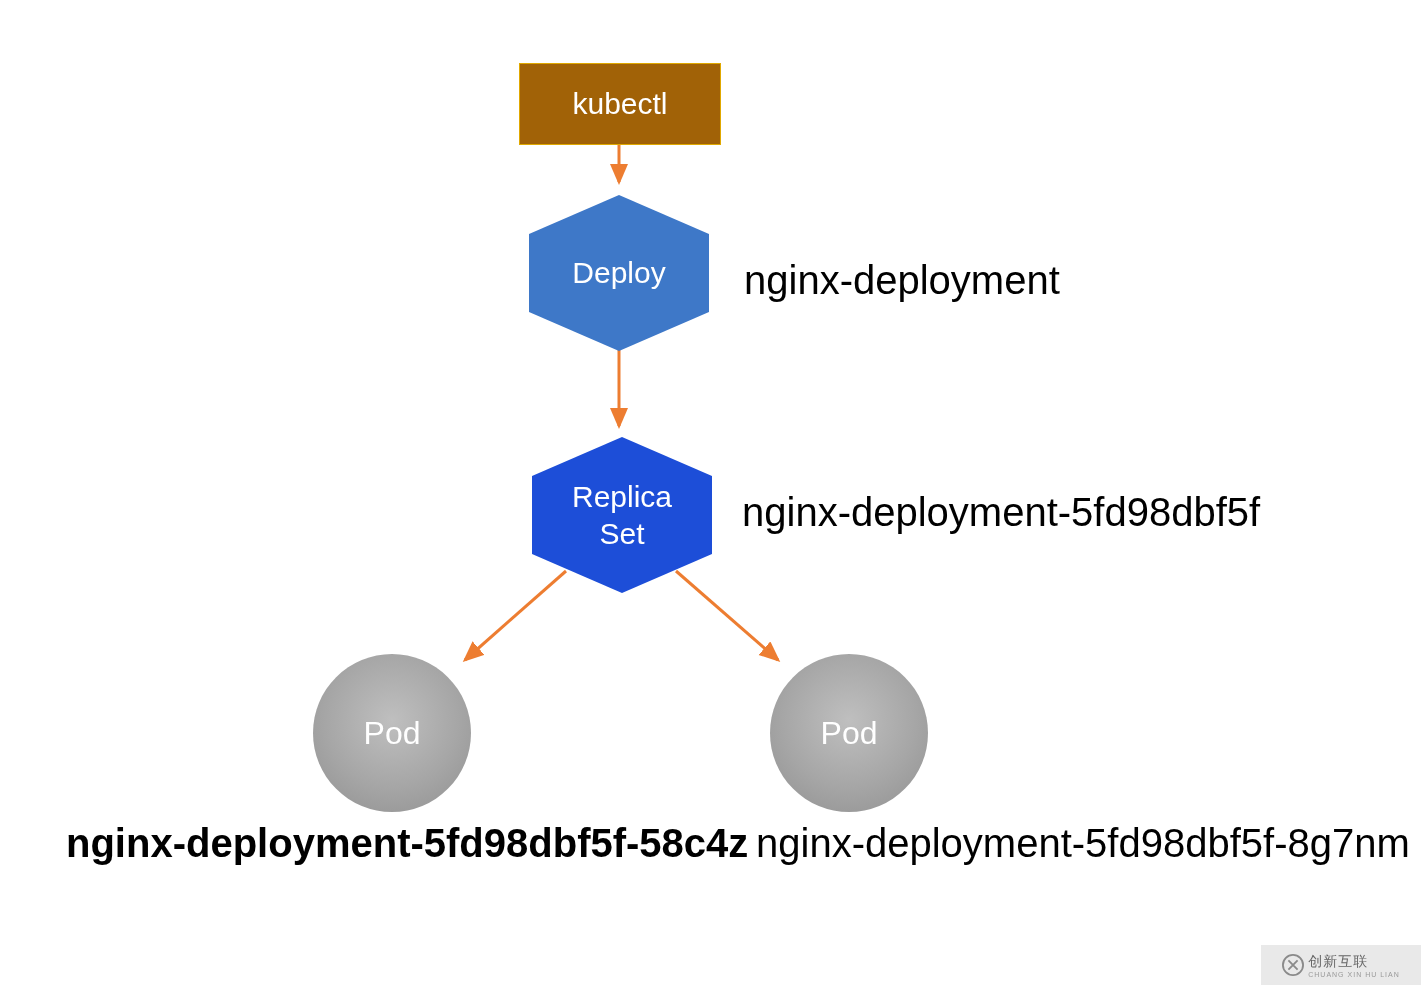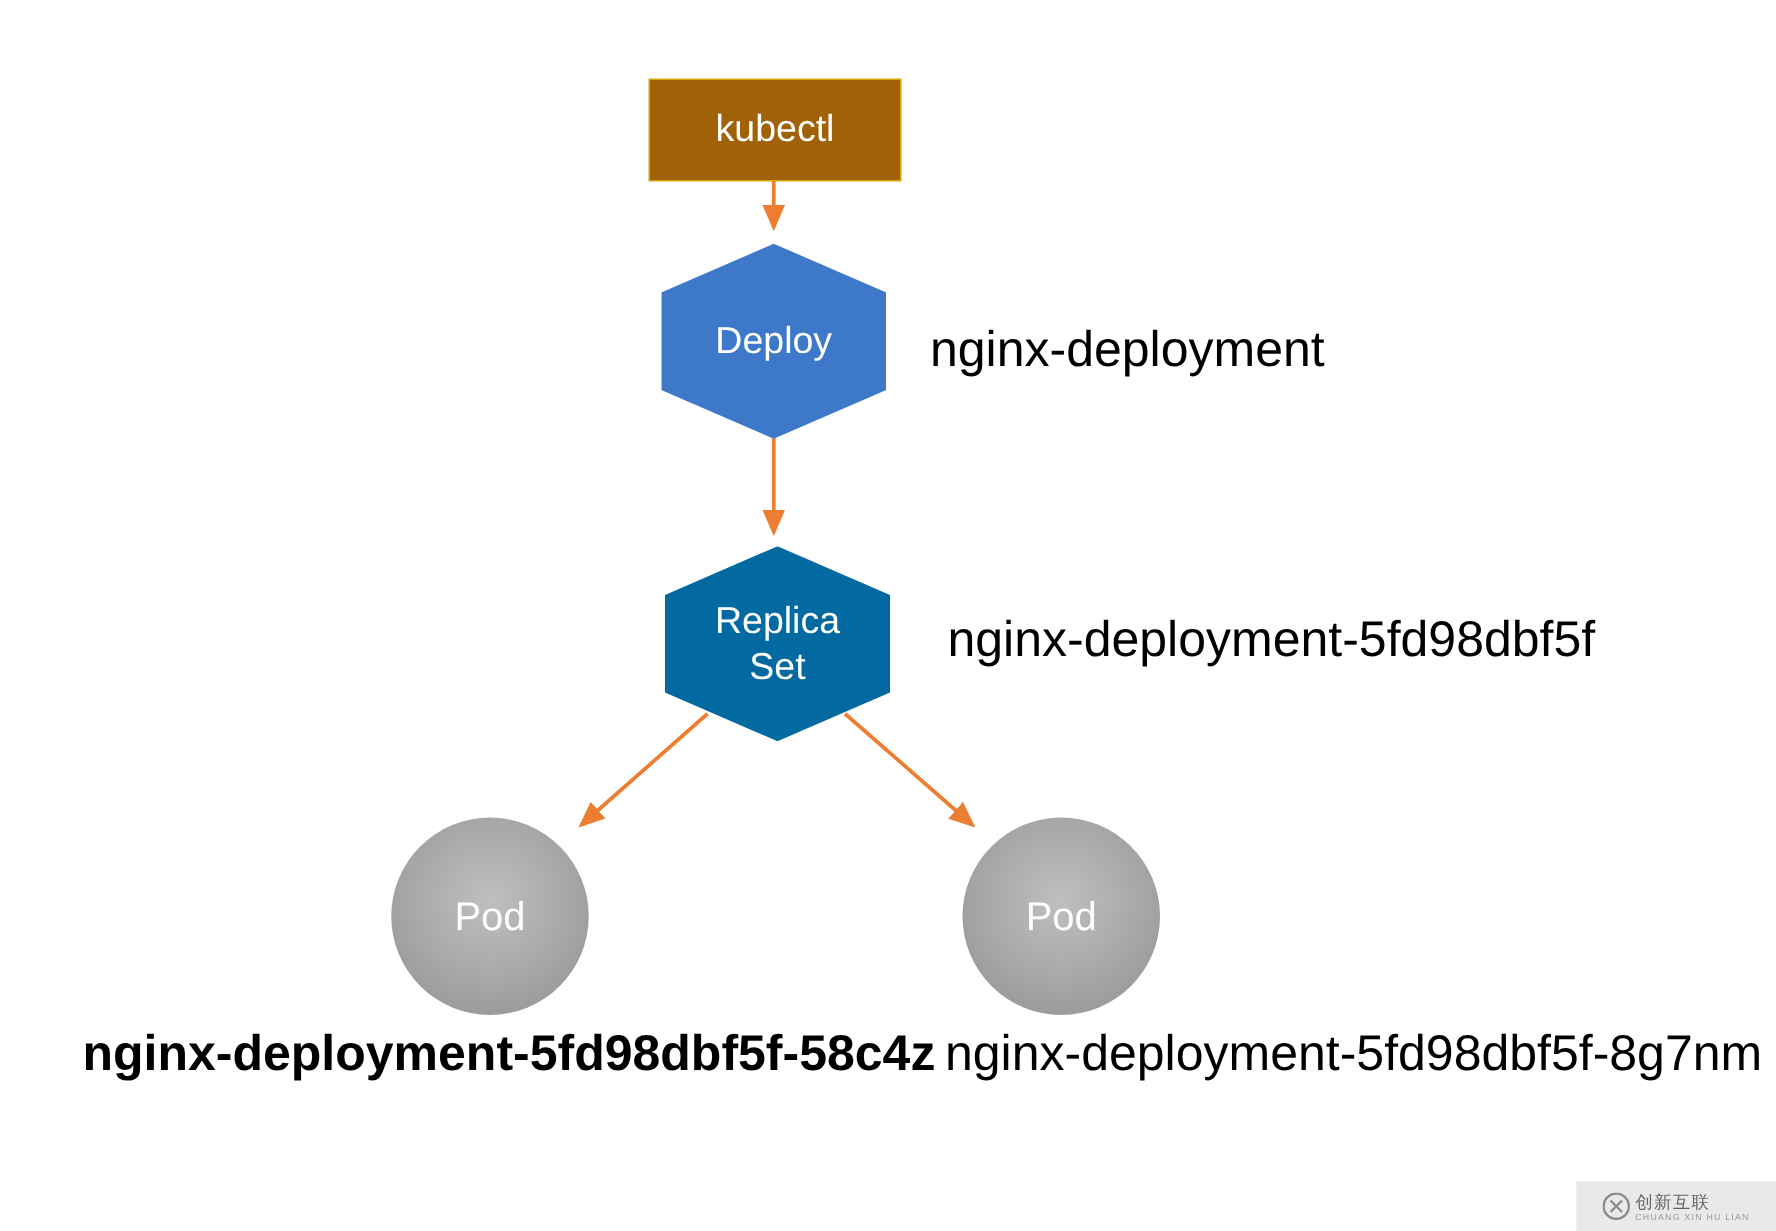--- a/index.html
+++ b/index.html
@@ -35,21 +35,21 @@
     width: 180px;
     height: 156px;
     display: flex;
     align-items: center;
     justify-content: center;
     font-size: 30px;
     color: #ffffff;
     line-height: 1.25;
   }
   .hex-blue { background: #3E78C8; clip-path: polygon(50% 0%, 100% 25%, 100% 75%, 50% 100%, 0% 75%, 0% 25%);}
-  .hex-green { background: #0369a1; clip-path: polygon(50% 0%, 100% 25%, 100% 75%, 50% 100%, 0% 75%, 0% 25%);}
+  .hex-green { background: #1d4ed8; clip-path: polygon(50% 0%, 100% 25%, 100% 75%, 50% 100%, 0% 75%, 0% 25%);}
   .circle {
     position: absolute;
     width: 158px;
     height: 158px;
     border-radius: 50%;
     display: flex;
     align-items: center;
     justify-content: center;
     font-size: 32px;
     color: #ffffff;
@@ -105,21 +105,21 @@
   <span>Deploy</span>
 </div>
 <div class="side-label" style="position:absolute; left:744px; top:258px;">nginx-deployment</div>
 
 <div class="hexagon hex-green" style="left:532px; top:437px;">
   <div style="text-align:center;">
     <div>Replica</div>
     <div>Set</div>
   </div>
 </div>
-<div class="side-label" style="position:absolute; left:742px; top:490px;margin-left:16px;">nginx-deployment-5fd98dbf5f</div>
+<div class="side-label" style="position:absolute; left:742px; top:490px;">nginx-deployment-5fd98dbf5f</div>
 
 <div class="circle" style="left:313px; top:654px; background: radial-gradient(circle at 50% 42%, #bfbfbf 0%, #A6A6A6 55%, #8f8f8f 100%);">
   <span>Pod</span>
 </div>
 <div class="side-label" style="position:absolute; left:66px; top:821px;font-weight:bold;">nginx-deployment-5fd98dbf5f-58c4z</div>
 
 <div class="circle" style="left:770px; top:654px; background: radial-gradient(circle at 50% 42%, #bfbfbf 0%, #A6A6A6 55%, #8f8f8f 100%);">
   <span>Pod</span>
 </div>
 <div class="side-label" style="position:absolute; left:744px; top:821px;margin-left:12px;">nginx-deployment-5fd98dbf5f-8g7nm</div>

